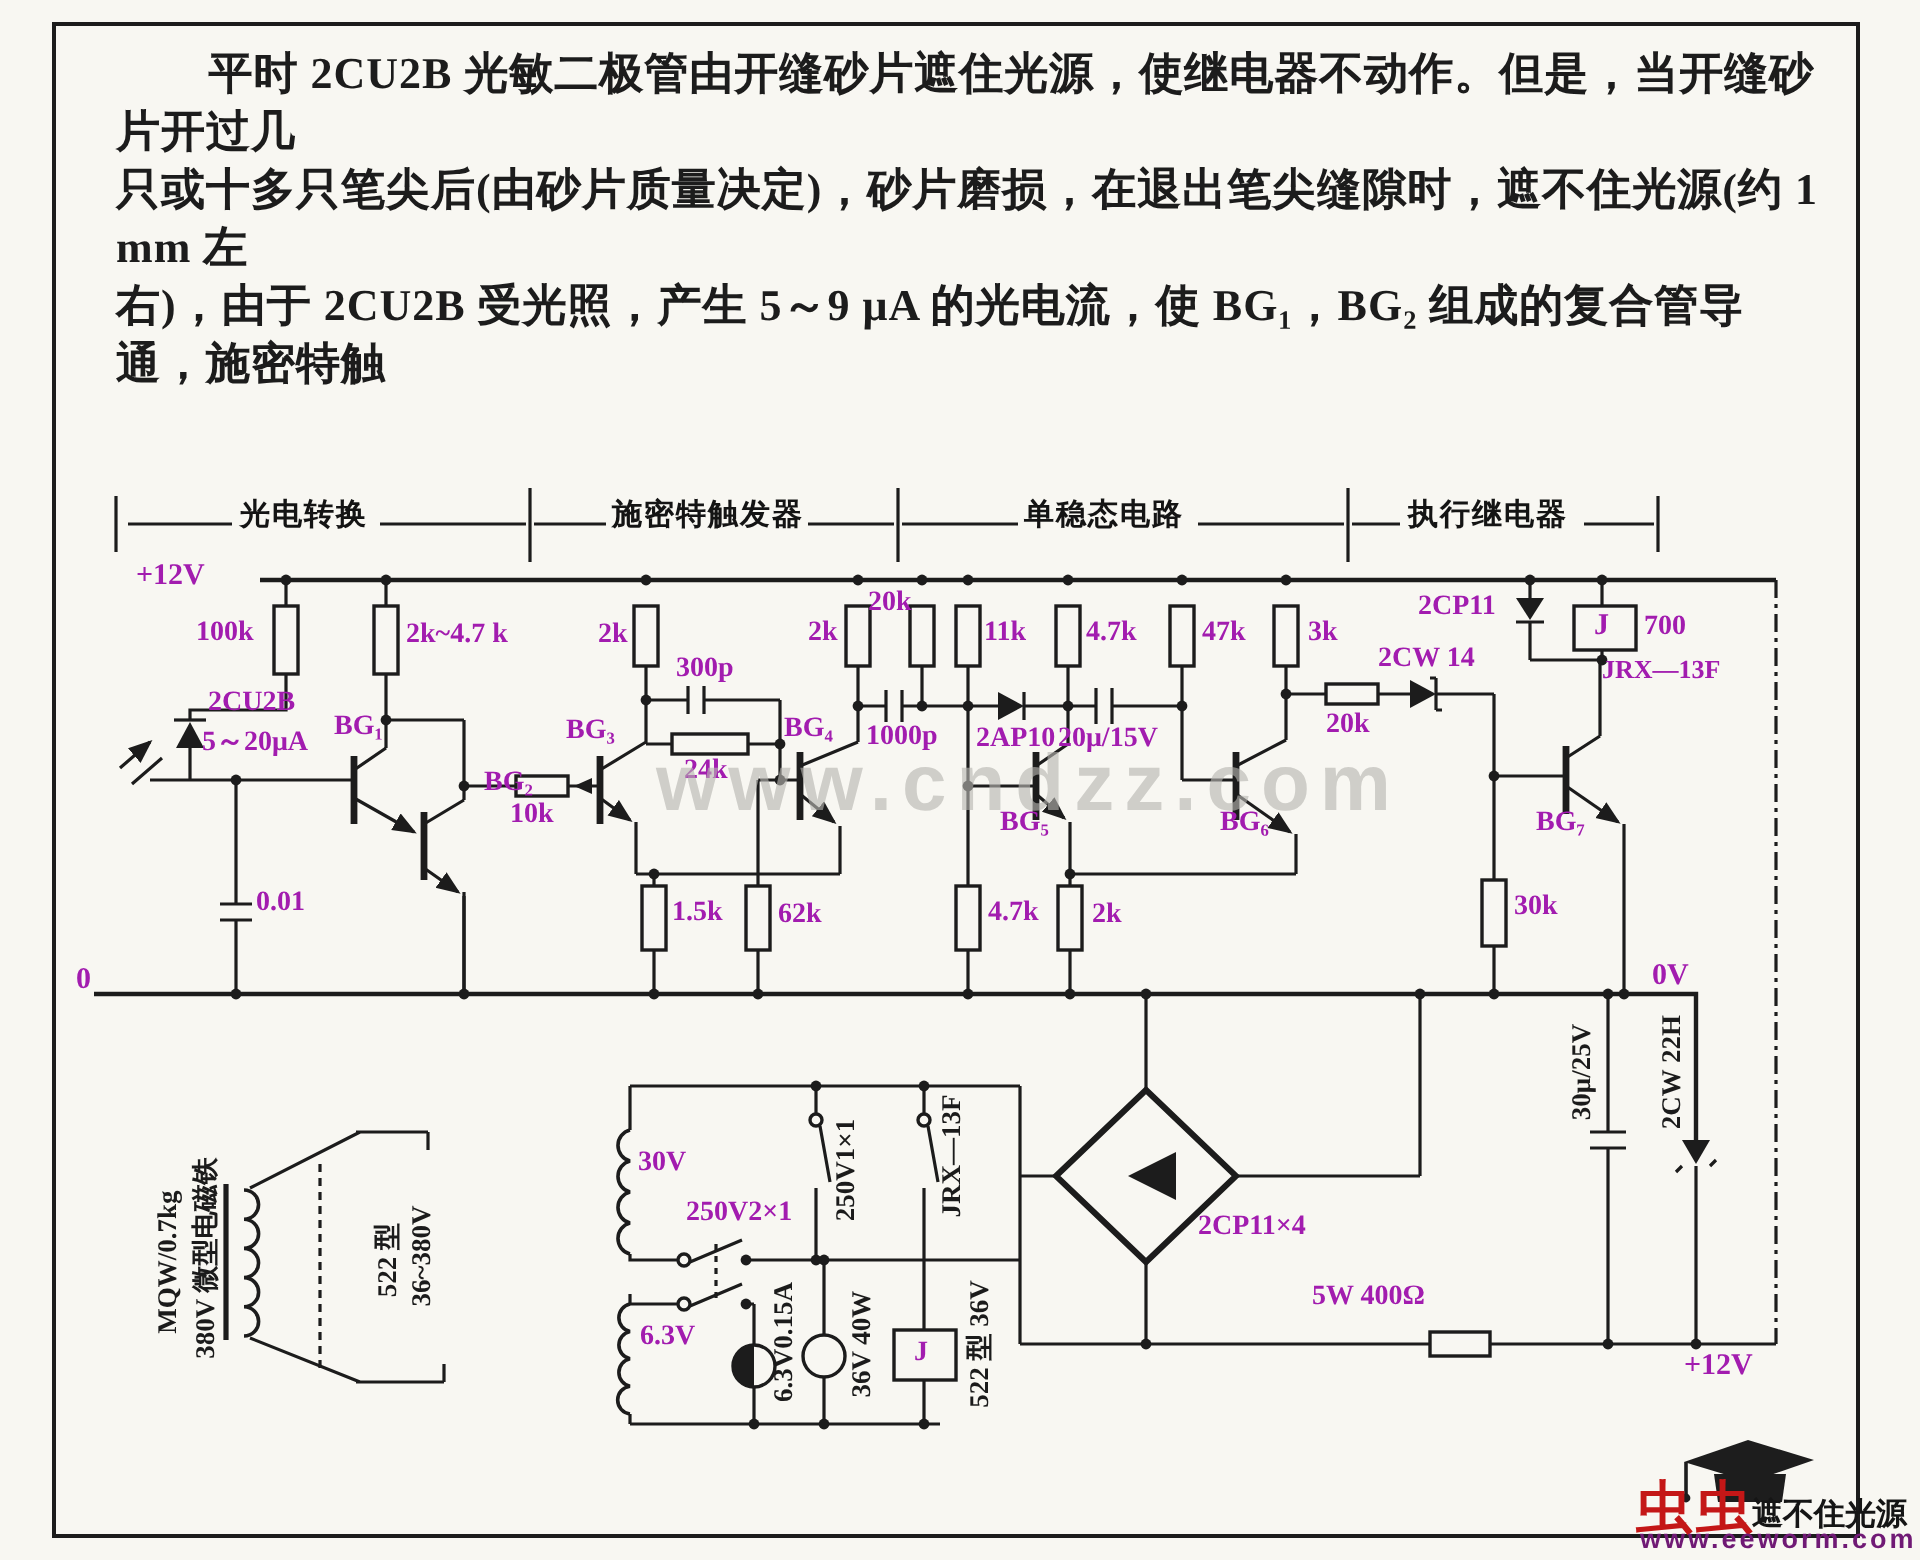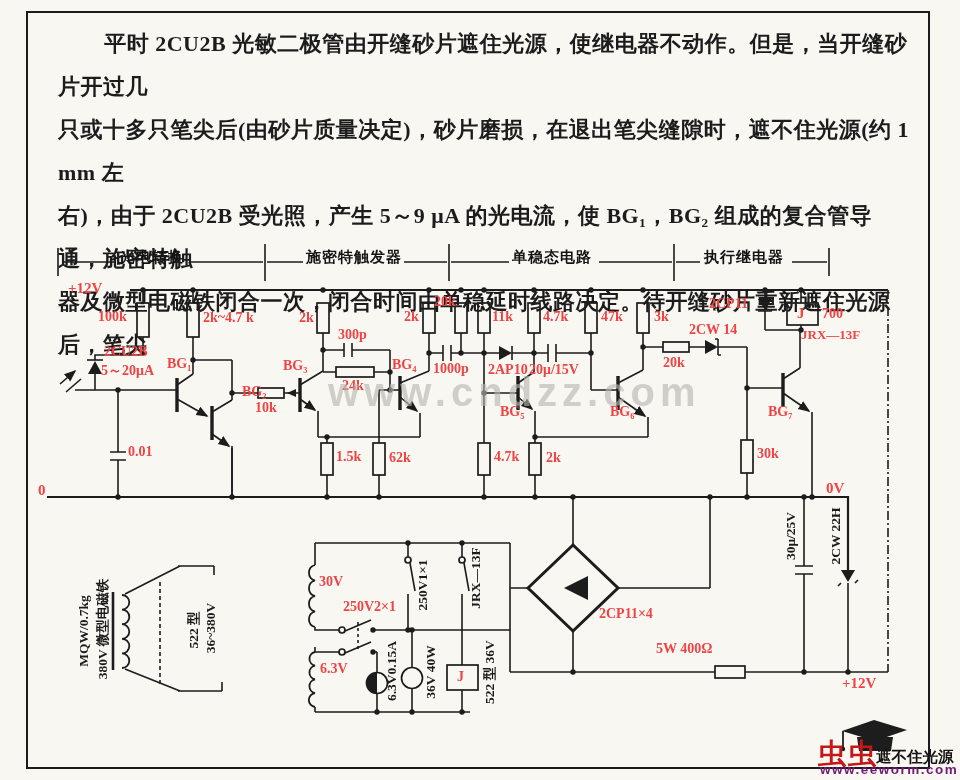--- a/index.html
+++ b/index.html
@@ -1,21 +1,21 @@
 <!DOCTYPE html>
 <html><head>
 <meta charset="utf-8">
 <style>
   html,body{margin:0;padding:0;background:#d9d8d3;}
   .page{position:relative;width:960px;height:780px;background:#f8f7f2;overflow:hidden;
         font-family:"Liberation Serif","DejaVu Serif",serif;color:#1c1c1c;}
-  .para{position:absolute;left:58px;top:22px;width:852px;font-size:22px;line-height:43px;
+  .para{position:absolute;left:58px;top:22px;width:852px;font-size:22px;line-height:29px;
         font-weight:600;letter-spacing:.5px;}
   .para .pl:first-child{text-indent:2.1em;}
-  .lb{position:absolute;white-space:nowrap;font:bold 14px "Liberation Serif","DejaVu Serif",serif;color:#ef4444;}
+  .lb{position:absolute;white-space:nowrap;font:bold 14px "Liberation Serif","DejaVu Serif",serif;color:#a21caf;}
   .s15{font-size:15px;}
   .s13{font-size:13px;}
   .s12{font-size:12.5px;}
   .sec{position:absolute;white-space:nowrap;font:bold 15px "Liberation Serif","DejaVu Serif",serif;color:#141414;letter-spacing:1px;}
   .rot{position:absolute;white-space:nowrap;font:bold 13.5px "Liberation Serif","DejaVu Serif",serif;color:#1b1b1b;
        transform:translate(-50%,-50%) rotate(-90deg);}
   .wm{position:absolute;left:328px;top:370px;font:bold 40px "Liberation Sans",sans-serif;
       color:#b7b6b1;opacity:.62;letter-spacing:5px;}
   .logo-cc{position:absolute;left:818px;top:735px;font:bold 28px "Liberation Serif",serif;color:#c41717;letter-spacing:2px;text-align:center;}
   .logo-site{position:absolute;left:876px;top:747px;font:bold 15.5px "Liberation Serif",serif;color:#151515;}
@@ -204,21 +204,20 @@
       <polygon points="857,737 893,737 891,751 859,751" fill="#1d1d1d"></polygon>
       <path d="M843,731 V747" stroke="#1d1d1d" stroke-width="1.8" fill="none"></path>
       <circle cx="843" cy="749" r="2.2" fill="#1d1d1d"></circle>
     </g>
   </svg>
 
   <div class="para">
     <div class="pl">平时 2CU2B 光敏二极管由开缝砂片遮住光源，使继电器不动作。但是，当开缝砂片开过几</div>
     <div class="pl">只或十多只笔尖后(由砂片质量决定)，砂片磨损，在退出笔尖缝隙时，遮不住光源(约 1 mm 左</div>
     <div class="pl">右)，由于 2CU2B 受光照，产生 5～9 μA 的光电流，使 BG₁，BG₂ 组成的复合管导通，施密特触</div>
-    <div class="pl">器及微型电磁铁闭合一次，闭合时间由单稳延时线路决定。待开缝砂片重新遮住光源后，笔尖</div>
   </div>
 
   <span class="sec" style="left:120px;top:248px">光电转换</span>
   <span class="sec" style="left:306px;top:248px">施密特触发器</span>
   <span class="sec" style="left:512px;top:248px">单稳态电路</span>
   <span class="sec" style="left:704px;top:248px">执行继电器</span>
 
   <span class="lb s15" style="left:68px;top:280px">+12V</span>
   <span class="lb" style="left:98px;top:309px">100k</span>
   <span class="lb" style="left:104px;top:344px">2CU2B</span>

